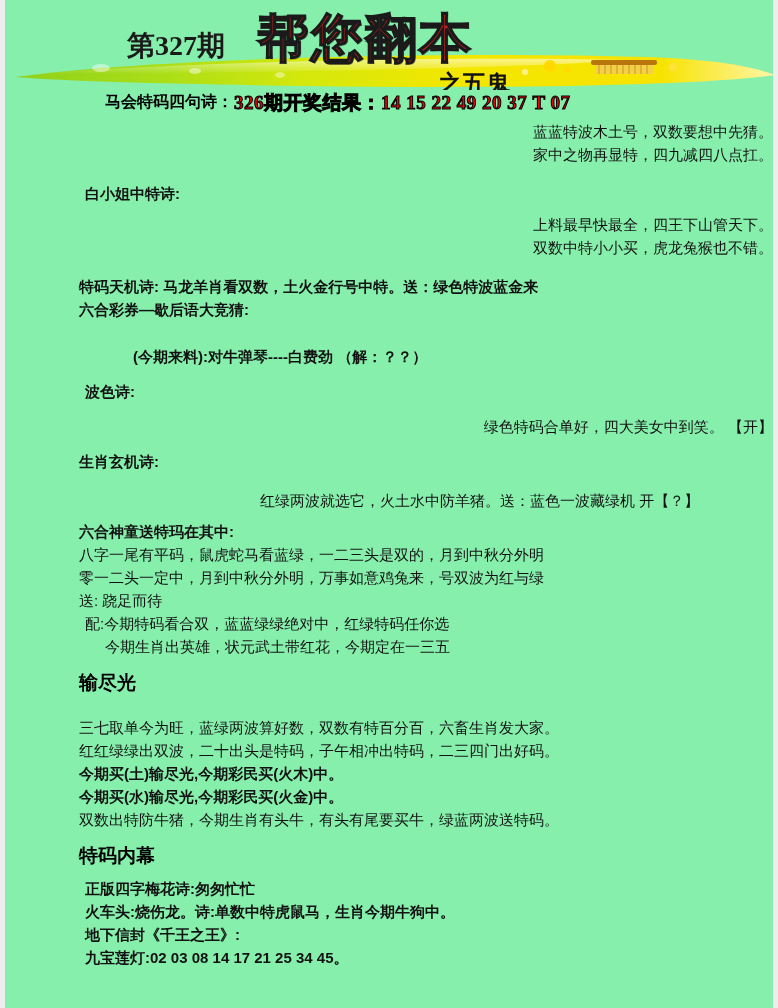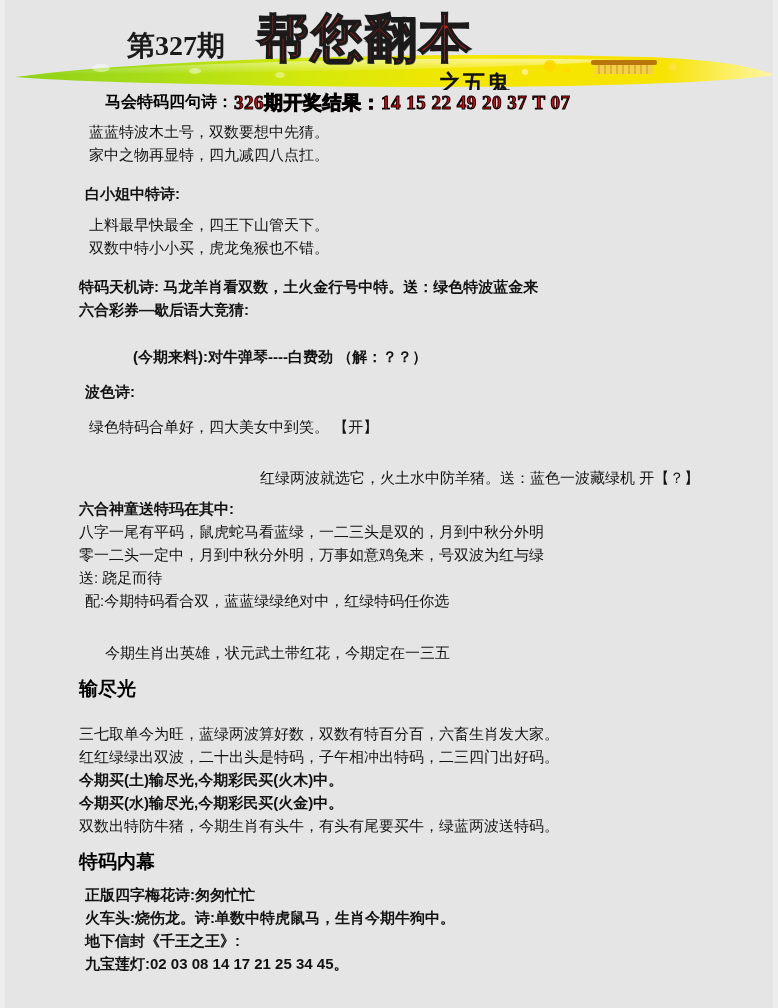--- a/index.html
+++ b/index.html
@@ -7,21 +7,21 @@
     padding: 0;
     background: #ffffff;
   }
   body {
     font-family: "Liberation Sans", "DejaVu Sans", sans-serif;
   }
   .page {
     position: relative;
     width: 778px;
     height: 1008px;
-    background: #e5e5e5;
+    background: #86efac;
     overflow: hidden;
     border-left: 5px solid #ededed;
     border-right: 5px solid #ededed;
     box-sizing: border-box;
   }
 
   
   .header {
     position: relative;
     height: 90px;
@@ -120,22 +120,22 @@
   .b { font-weight: bold; }
   .hd-lg {
     font-size: 19px;
     font-weight: bold;
     color: #000;
     line-height: 26px;
     white-space: nowrap;
   }
   .ind-0  { margin-left: 74px; }
   .ind-1  { margin-left: 80px; }
-  .ind-2  { margin-left: 100px; margin-top: 29px; }
-  .ind-5  { margin-left: 84px; }
+  .ind-2  { margin-left: 100px; }
+  .ind-5  { margin-left: 116px; text-align: right; }
   .ind-7  { margin-left: 255px; }
   .ind-8  { margin-left: 128px; }
   .sp-4  { height: 4px; }
   .sp-8  { height: 8px; }
   .sp-12 { height: 12px; }
   .sp-16 { height: 16px; }
   .sp-20 { height: 20px; }
   .sp-24 { height: 24px; }
 </style>
 </head>
@@ -212,20 +212,21 @@
 
     <div class="sp-24"></div>
     <div class="ln b ind-8">(今期来料):对牛弹琴----白费劲 （解：？？）</div>
 
     <div class="sp-12"></div>
     <div class="ln b ind-1">波色诗:</div>
     <div class="sp-12"></div>
     <div class="ln ind-5">绿色特码合单好，四大美女中到笑。 【开】</div>
 
     <div class="sp-12"></div>
+    <div class="ln b ind-0">生肖玄机诗:</div>
     <div class="sp-16"></div>
     <div class="ln ind-7">红绿两波就选它，火土水中防羊猪。送：蓝色一波藏绿机     开【？】</div>
 
     <div class="sp-8"></div>
     <div class="ln b ind-0">六合神童送特玛在其中:</div>
     <div class="ln ind-0">八字一尾有平码，鼠虎蛇马看蓝绿，一二三头是双的，月到中秋分外明</div>
     <div class="ln ind-0">零一二头一定中，月到中秋分外明，万事如意鸡兔来，号双波为红与绿</div>
     <div class="ln ind-0">送: 跷足而待</div>
     <div class="ln ind-1">配:今期特码看合双，蓝蓝绿绿绝对中，红绿特码任你选</div>
     <div class="ln ind-2">今期生肖出英雄，状元武土带红花，今期定在一三五</div>

